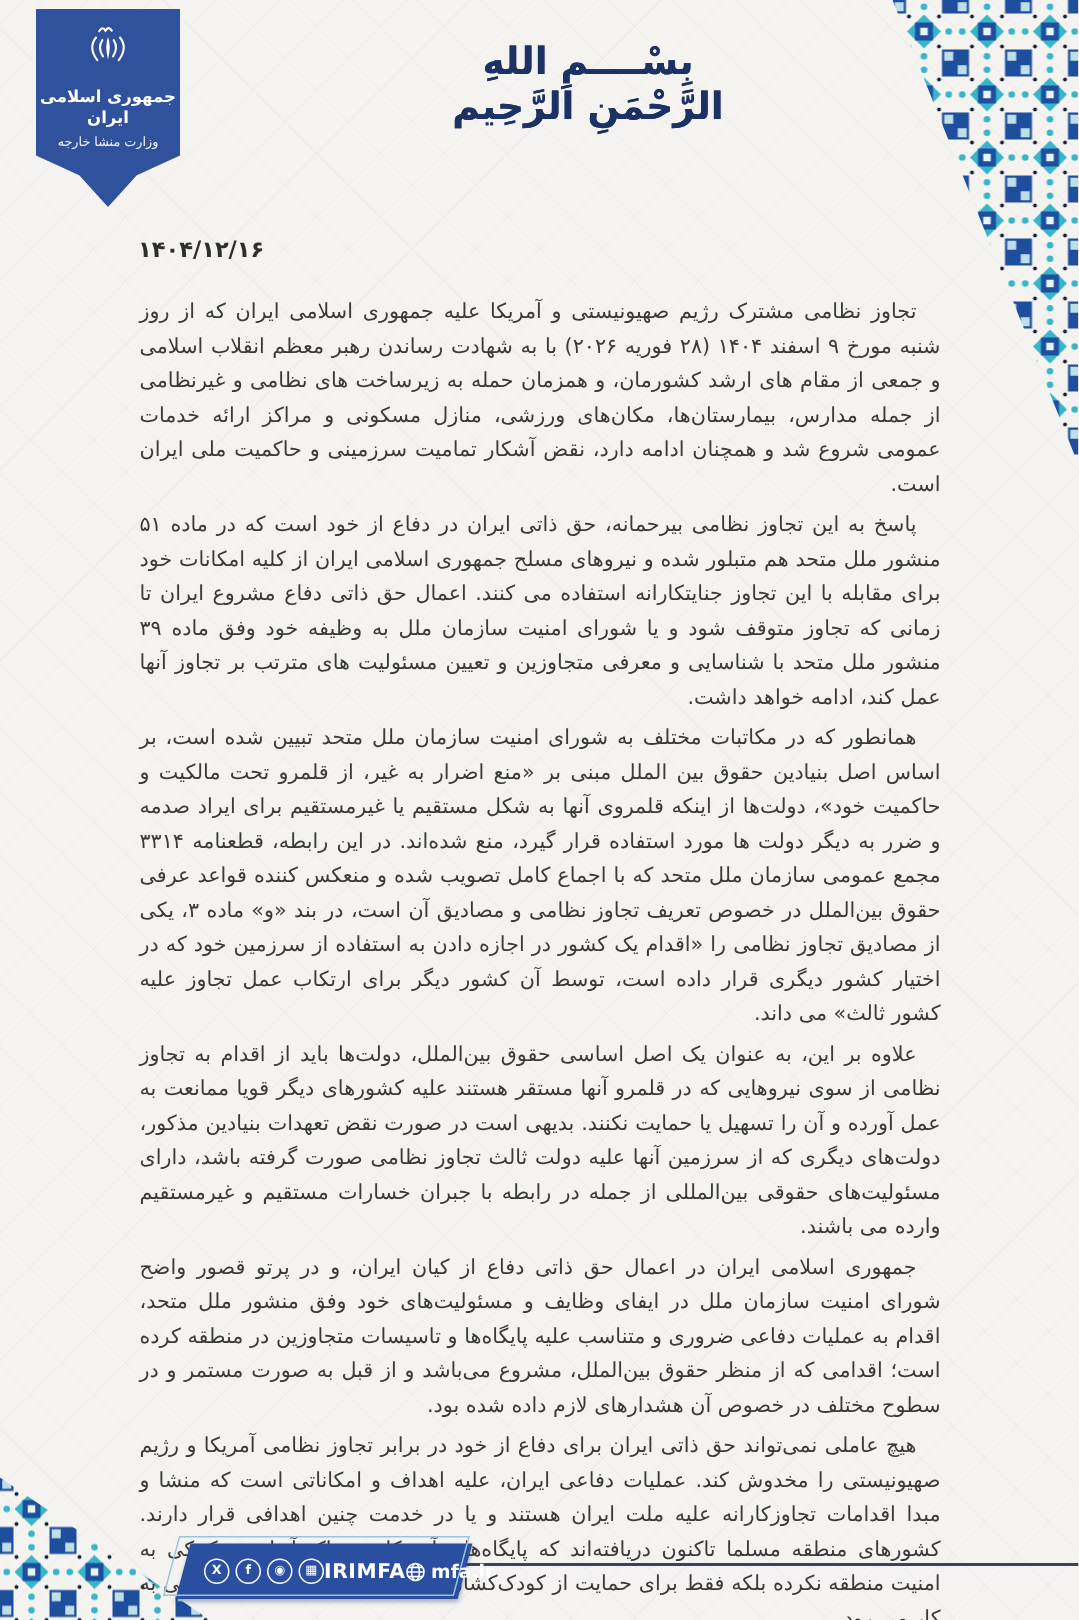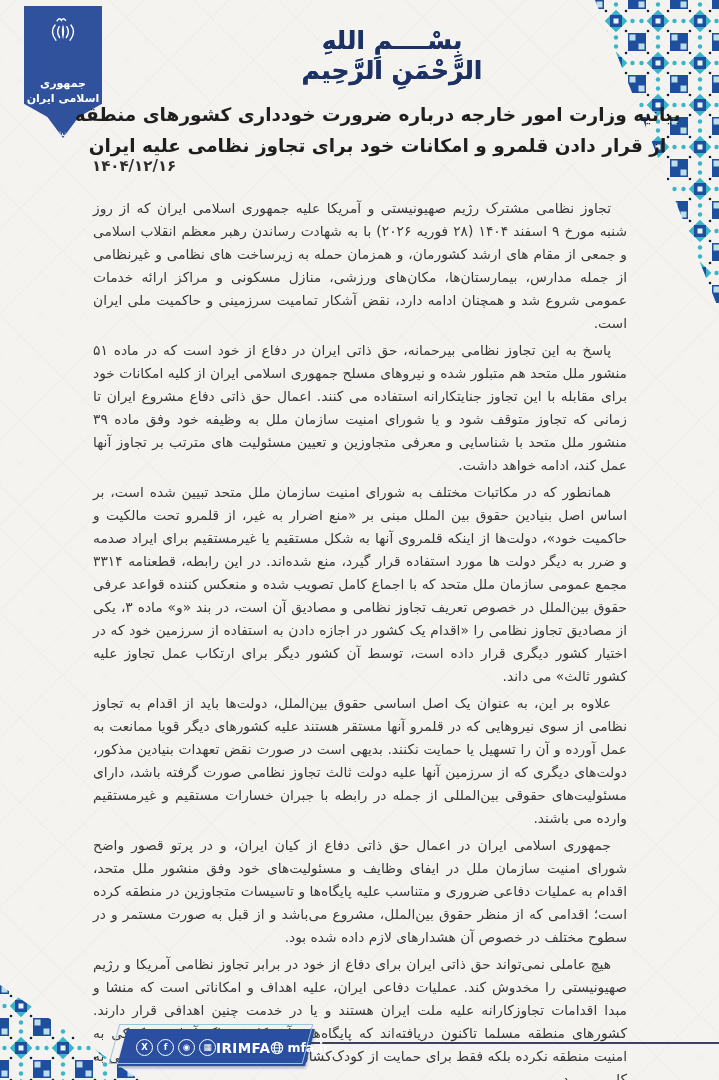--- a/index.html
+++ b/index.html
@@ -15,25 +15,25 @@
       repeating-linear-gradient(45deg, rgba(130,145,165,0.045) 0 1px, transparent 1px 30px),
       repeating-linear-gradient(-45deg, rgba(130,145,165,0.045) 0 1px, transparent 1px 30px),
       #f4f3f0;
   }
   
   .mosaic{position:absolute;pointer-events:none;}
   .mosaic-tr{top:0;right:0;}
   .mosaic-bl{bottom:0;left:0;}
   
   .badge{
-    position:absolute;left:24px;top:6px;width:78px;height:132px;
+    position:absolute;left:24px;top:6px;width:96px;height:132px;
     background:#30519c;
     clip-path:polygon(0 0,100% 0,100% 74%,70% 84%,50% 100%,30% 84%,0 74%);
     display:flex;flex-direction:column;align-items:center;
-    color:#fff;text-align:center;justify-content:space-between;
+    color:#fff;text-align:center;
   }
   .badge .emblem{margin-top:9px;}
   .badge .org{font-size:11px;font-weight:700;margin-top:7px;line-height:1.3;}
   .badge .dept{font-size:8.5px;margin-top:3px;opacity:.95;}
   
   .bismillah{
     position:absolute;top:26px;left:272px;width:240px;
     text-align:center;color:#1d3264;font-size:25px;font-weight:700;
     direction:rtl;line-height:1.2;
     text-shadow:0 0 .4px #1d3264;
@@ -125,24 +125,20 @@
         <path d="M69 23 q13 16 -2 36"></path>
       </g>
       <path d="M50 22 q5.5 13 0 36 q-5.5 -23 0 -36 Z" fill="#fff"></path>
     </svg>
     <div class="org">جمهوری اسلامی ایران</div>
     <div class="dept">وزارت منشا خارجه</div>
   </div>
 
   <div class="bismillah">بِسْــــمِ اللهِ الرَّحْمَنِ الرَّحِیم</div>
 
-  <div class="title">
-    <div>بیانیه وزارت امور خارجه درباره ضرورت خودداری کشورهای منطقه</div>
-    <div>از قرار دادن قلمرو و امکانات خود برای تجاوز نظامی علیه ایران</div>
-  </div>
 
   <div class="date">۱۴۰۴/۱۲/۱۶</div>
 
   <div class="statement">
     <p>تجاوز نظامی مشترک رژیم صهیونیستی و آمریکا علیه جمهوری اسلامی ایران که از روز شنبه مورخ ۹ اسفند ۱۴۰۴ (۲۸ فوریه ۲۰۲۶) با به شهادت رساندن رهبر معظم انقلاب اسلامی و جمعی از مقام های ارشد کشورمان، و همزمان حمله به زیرساخت های نظامی و غیرنظامی از جمله مدارس، بیمارستان‌ها، مکان‌های ورزشی، منازل مسکونی و مراکز ارائه خدمات عمومی شروع شد و همچنان ادامه دارد، نقض آشکار تمامیت سرزمینی و حاکمیت ملی ایران است.</p>
     <p>پاسخ به این تجاوز نظامی بیرحمانه، حق ذاتی ایران در دفاع از خود است که در ماده ۵۱ منشور ملل متحد هم متبلور شده و نیروهای مسلح جمهوری اسلامی ایران از کلیه امکانات خود برای مقابله با این تجاوز جنایتکارانه استفاده می کنند. اعمال حق ذاتی دفاع مشروع ایران تا زمانی که تجاوز متوقف شود و یا شورای امنیت سازمان ملل به وظیفه خود وفق ماده ۳۹ منشور ملل متحد با شناسایی و معرفی متجاوزین و تعیین مسئولیت های مترتب بر تجاوز آنها عمل کند، ادامه خواهد داشت.</p>
     <p>همانطور که در مکاتبات مختلف به شورای امنیت سازمان ملل متحد تبیین شده است، بر اساس اصل بنیادین حقوق بین الملل مبنی بر «منع اضرار به غیر، از قلمرو تحت مالکیت و حاکمیت خود»، دولت‌ها از اینکه قلمروی آنها به شکل مستقیم یا غیرمستقیم برای ایراد صدمه و ضرر به دیگر دولت ها مورد استفاده قرار گیرد، منع شده‌اند. در این رابطه، قطعنامه ۳۳۱۴ مجمع عمومی سازمان ملل متحد که با اجماع کامل تصویب شده و منعکس کننده قواعد عرفی حقوق بین‌الملل در خصوص تعریف تجاوز نظامی و مصادیق آن است، در بند «و» ماده ۳، یکی از مصادیق تجاوز نظامی را «اقدام یک کشور در اجازه دادن به استفاده از سرزمین خود که در اختیار کشور دیگری قرار داده است، توسط آن کشور دیگر برای ارتکاب عمل تجاوز علیه کشور ثالث» می داند.</p>
     <p>علاوه بر این، به عنوان یک اصل اساسی حقوق بین‌الملل، دولت‌ها باید از اقدام به تجاوز نظامی از سوی نیروهایی که در قلمرو آنها مستقر هستند علیه کشورهای دیگر قویا ممانعت به عمل آورده و آن را تسهیل یا حمایت نکنند. بدیهی است در صورت نقض تعهدات بنیادین مذکور، دولت‌های دیگری که از سرزمین آنها علیه دولت ثالث تجاوز نظامی صورت گرفته باشد، دارای مسئولیت‌های حقوقی بین‌المللی از جمله در رابطه با جبران خسارات مستقیم و غیرمستقیم وارده می باشند.</p>
     <p>جمهوری اسلامی ایران در اعمال حق ذاتی دفاع از کیان ایران، و در پرتو قصور واضح شورای امنیت سازمان ملل در ایفای وظایف و مسئولیت‌های خود وفق منشور ملل متحد، اقدام به عملیات دفاعی ضروری و متناسب علیه پایگاه‌ها و تاسیسات متجاوزین در منطقه کرده است؛ اقدامی که از منظر حقوق بین‌الملل، مشروع می‌باشد و از قبل به صورت مستمر و در سطوح مختلف در خصوص آن هشدارهای لازم داده شده بود.</p>
     <p>هیچ عاملی نمی‌تواند حق ذاتی ایران برای دفاع از خود در برابر تجاوز نظامی آمریکا و رژیم صهیونیستی را مخدوش کند. عملیات دفاعی ایران، علیه اهداف و امکاناتی است که منشا و مبدا اقدامات تجاوزکارانه علیه ملت ایران هستند و یا در خدمت چنین اهدافی قرار دارند. کشورهای منطقه مسلما تاکنون دریافته‌اند که پایگاه‌های آمریکا در خاک آنها هیچ کمکی به امنیت منطقه نکرده بلکه فقط برای حمایت از کودک‌کشان صهیونیست و متجاوزین آمریکایی به کار می رود.</p>

